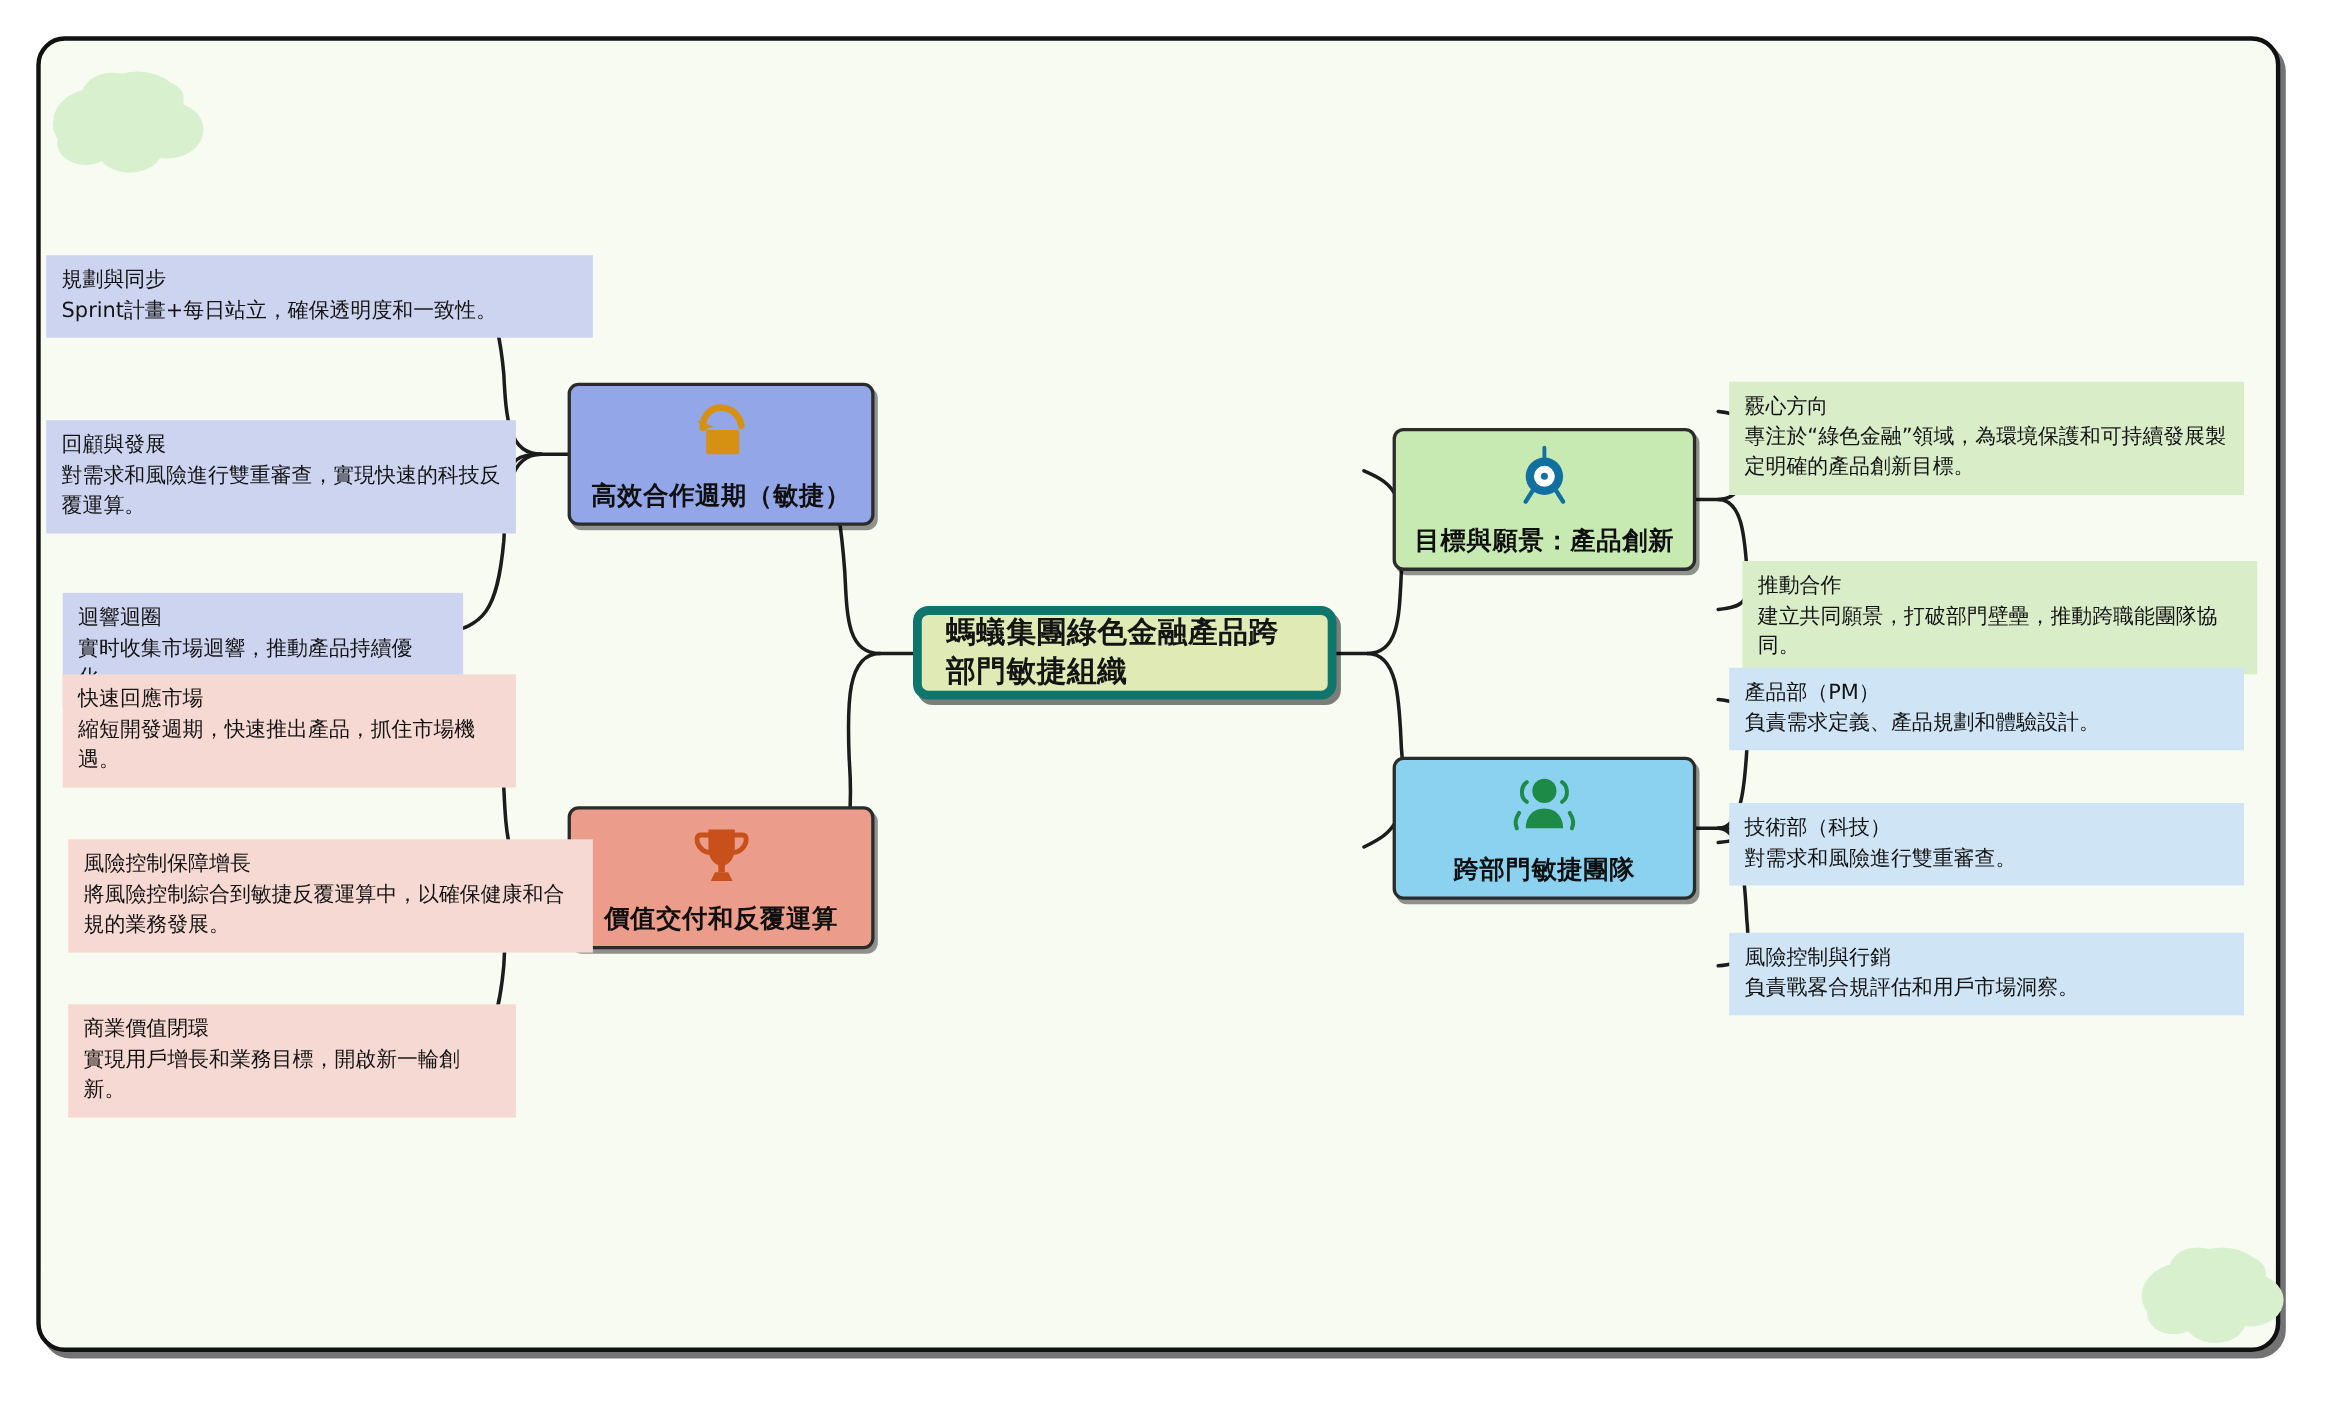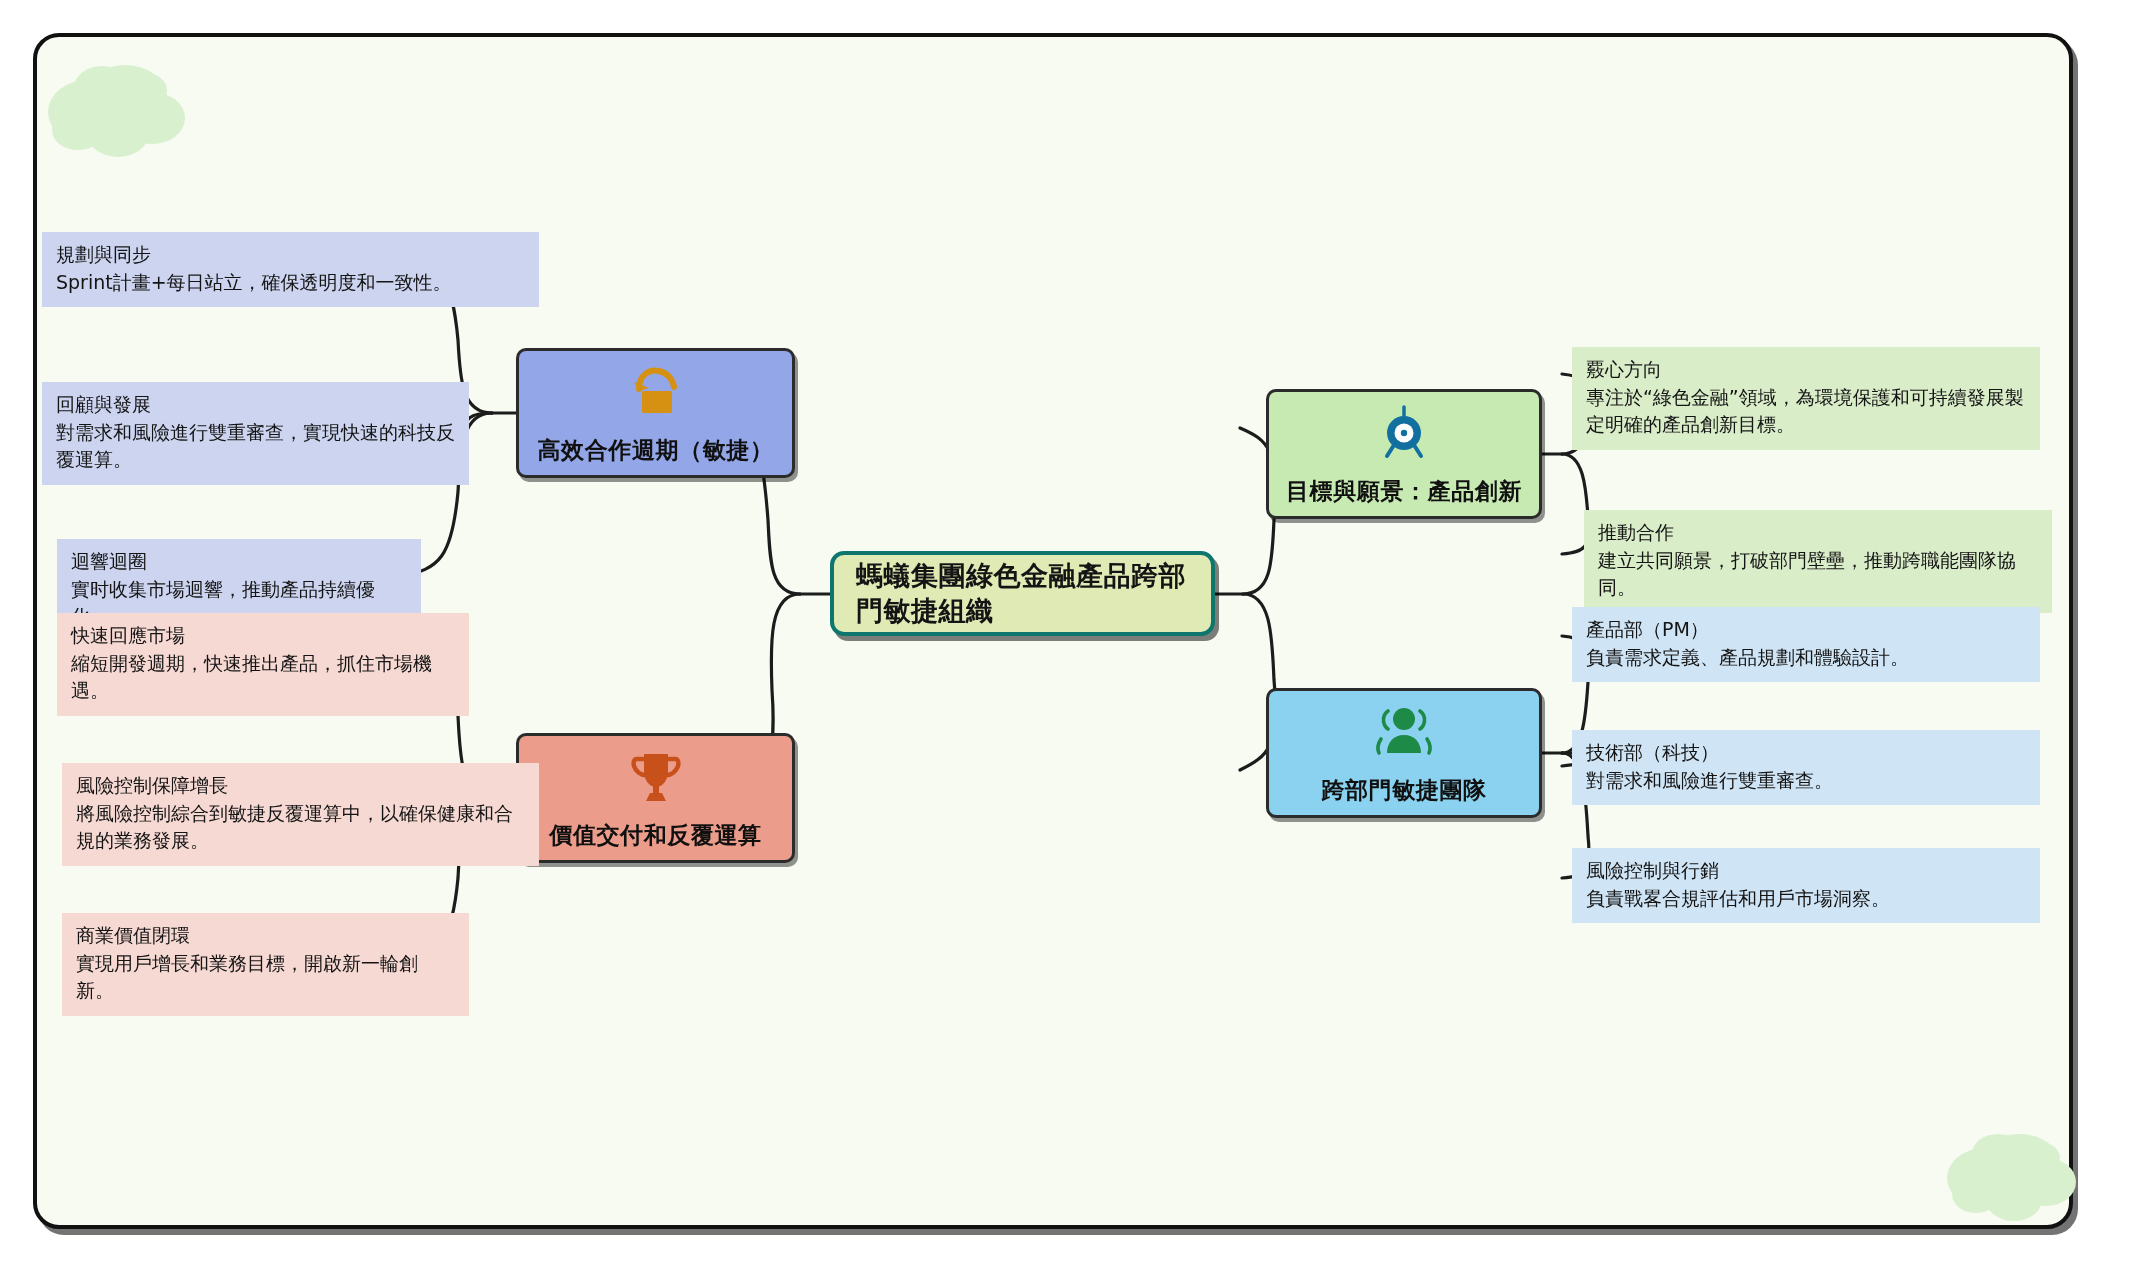--- a/index.html
+++ b/index.html
@@ -31,21 +31,21 @@
   }
   .node{
     position:absolute;
     box-sizing:border-box;
   }
   
   #central{
     left:830px;top:551px;
     width:385px;height:85px;
     background:#dfeab4;
-    border:4px solid #0f766e;
+    border:8px solid #0f766e;
     border-radius:14px;
     box-shadow:4px 5px 0 rgba(0,0,0,0.5);
     display:flex;align-items:center;
     padding:0 22px;
   }
   #central .t{
     font-size:27px;font-weight:bold;color:#141414;
     line-height:1.28;letter-spacing:.5px;
   }
   

